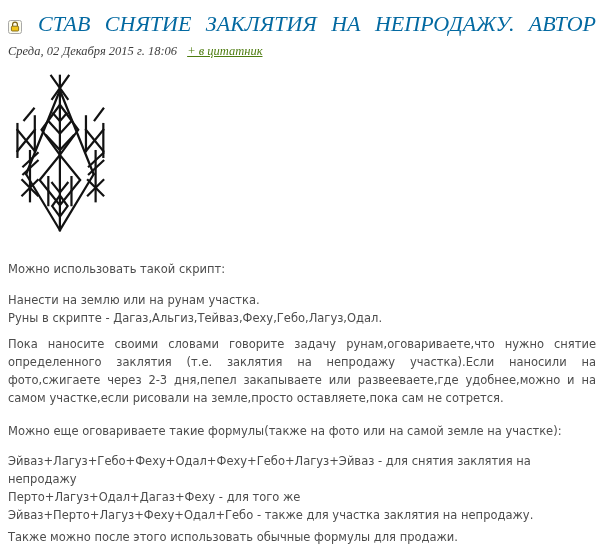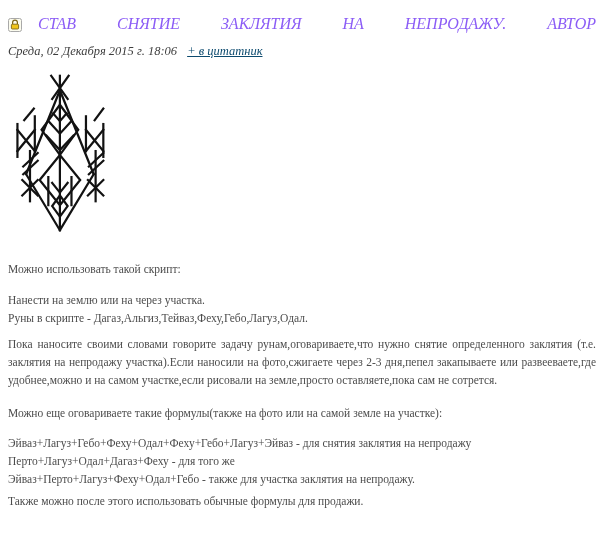--- a/index.html
+++ b/index.html
@@ -9,23 +9,23 @@
     font-family: "DejaVu Sans", sans-serif;
     position: relative;
   }
   .page { padding: 13px 8px 0 8px; }
 
   
   .post-title {
     font-family: "Liberation Serif", serif;
     font-style: italic;
     font-weight: normal;
-    font-size: 16px;
+    font-size: 22px;
     line-height: 22px;
-    color: #8b5cf6;
+    color: #0369a1;
   }
   .title-row { display: flex; align-items: flex-start; }
   .lock {
     flex: 0 0 auto;
     width: 14px; height: 14px;
     margin: 3px 16px 0 0;
     display: inline-block;
   }
   .title-line1 {
     flex: 1 1 auto;
@@ -36,37 +36,37 @@
 
   .meta {
     margin-top: 9px;
     font-family: "Liberation Serif", serif;
     font-style: italic;
     font-size: 12.5px;
     color: #3d3d3d;
   }
   .quote-link {
     margin-left: 10px;
-    color: #0c4a6e;
+    color: #4d7c0f;
     text-decoration: underline;
     cursor: pointer;
   }
 
   
   .rune-wrap { margin: 11px 0 0 2px; width: 122px; height: 166px; }
   .rune-wrap svg { display: block; }
 
   
   .content {
     margin-top: 24px;
     font-size: 11.5px;
     line-height: 18px;
     color: #4c4c4c;
   }
-  .content p { margin: 0; font-family: Liberation Serif, serif; }
+  .content p { margin: 0; }
   .p-steps   { margin-top: 13px !important; }
   .p-usage   { margin-top: 8px  !important; text-align: justify; }
   .p-fintro  { margin-top: 15px !important; }
   .p-formulas{ margin-top: 12px !important; }
   .p-outro   { margin-top: 4px  !important; }
 </style>
 </head>
 <body>
 
 <div class="page">
@@ -129,21 +129,21 @@
         <path d="M81 100 L96 86 M81 108 L96 94"></path>
         <path d="M80 114 L96 130 M96 114 L80 130"></path>
       </g>
     </svg>
   </div>
 
   <div class="content">
     <p>Можно использовать такой скрипт:</p>
 
     <p class="p-steps">
-      <span>Нанести на землю или на через участка.</span><br>
+      <span>Нанести на землю или на рунам участка.</span><br>
       <span>Руны в скрипте - Дагаз,Альгиз,Тейваз,Феху,Гебо,Лагуз,Одал.</span>
     </p>
 
     <p class="p-usage">Пока наносите своими словами говорите задачу рунам,оговариваете,что нужно снятие определенного заклятия (т.е. заклятия на непродажу участка).Если наносили на фото,сжигаете через 2-3 дня,пепел закапываете или развееваете,где удобнее,можно и на самом участке,если рисовали на земле,просто оставляете,пока сам не сотрется.</p>
 
     <p class="p-fintro">Можно еще оговариваете такие формулы(также на фото или на самой земле на участке):</p>
 
     <p class="p-formulas">
       <span>Эйваз+Лагуз+Гебо+Феху+Одал+Феху+Гебо+Лагуз+Эйваз - для снятия заклятия на непродажу</span><br>
       <span>Перто+Лагуз+Одал+Дагаз+Феху - для того же</span><br>

